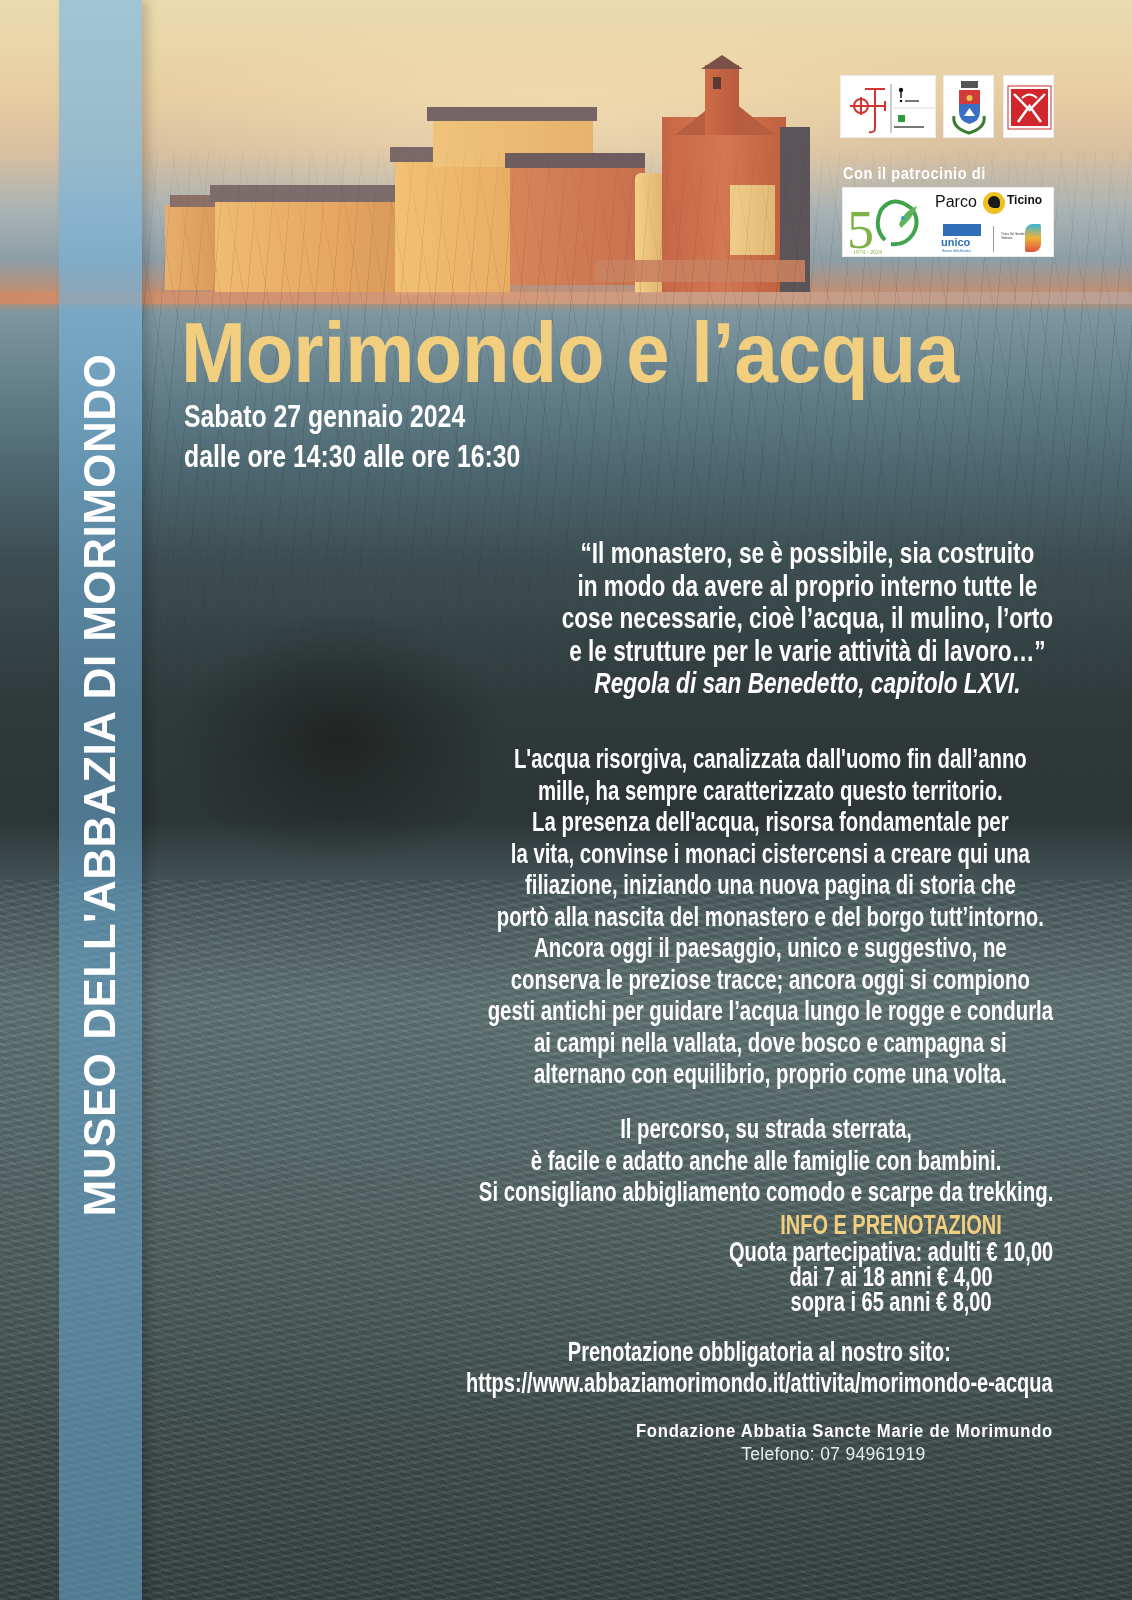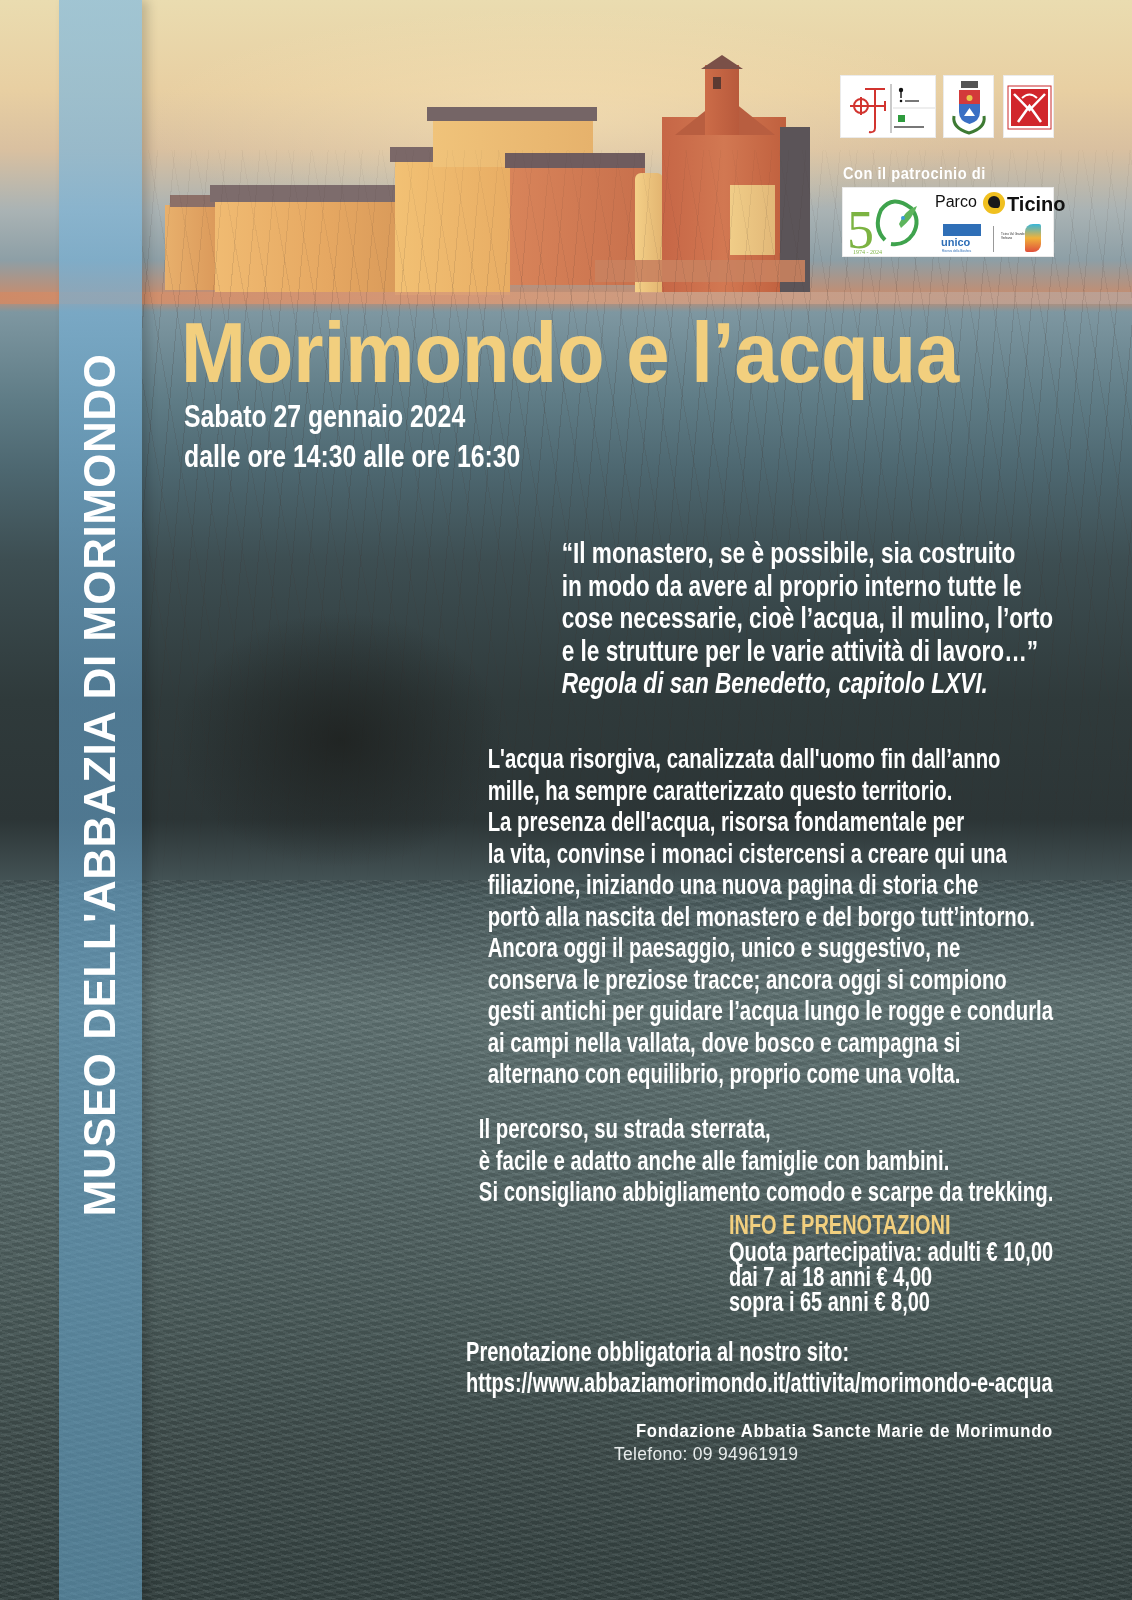--- a/index.html
+++ b/index.html
@@ -114,21 +114,21 @@
     position: absolute; left: 184px;
     color: #ffffff; font-weight: 700; font-size: 31px;
     white-space: nowrap;
     transform-origin: left top; transform: scaleX(0.80);
   }
 
   
   .rblock {
     position: absolute; right: 79px;
     color: #ffffff;
-    text-align: left;
+    text-align: center;
   }
   .rblock .ln {
     display: block; white-space: nowrap;
     transform-origin: right top;
   }
   .quote .ln { font-size: 29px; line-height: 32.5px; font-weight: 700; transform: scaleX(0.78); height: 32.5px; }
   .quote .src { font-style: italic; }
   .para .ln { font-size: 27.5px; line-height: 31.5px; font-weight: 700; transform: scaleX(0.74); height: 31.5px; }
   .info-head { color: #f2cf7e; }
   .info .ln { font-size: 27px; line-height: 25px; height: 25px; font-weight: 700; transform: scaleX(0.74); }
@@ -230,21 +230,21 @@
     <path d="M42 52 Q30 40 38 22 Q50 6 68 20 Q78 32 70 46 Q62 58 48 56" fill="none" stroke="#3fa34d" stroke-width="4"></path>
     <path d="M58 40 Q70 30 74 18 Q62 22 56 36 Z" fill="#5db45c"></path>
     <circle cx="60" cy="30" r="2" fill="#3a9ad9"></circle>
     <text x="10" y="66" font-family="Liberation Serif, serif" font-size="6" fill="#7cb342">1974 - 2024</text>
   </svg>
   
   <span style="position:absolute;left:92px;top:5px;font-weight:400;font-size:16px;color:#111;">Parco</span>
   <span style="position:absolute;left:140px;top:4px;width:22px;height:22px;border-radius:50%;background:#f0c020;">
     <span style="position:absolute;left:5px;top:4px;width:12px;height:12px;border-radius:50% 50% 30% 50%;background:#1a1a1a;"></span>
   </span>
-  <span style="position:absolute;left:164px;top:5px;font-weight:700;font-size:20px;color:#111;">Ticino</span>
+  <span style="position:absolute;left:164px;top:5px;font-weight:700;font-size:12px;color:#111;">Ticino</span>
   <span style="position:absolute;left:100px;top:36px;width:38px;height:12px;background:#2f6fb7;"></span>
   <span style="position:absolute;left:98px;top:48px;font-weight:700;font-size:11px;color:#2f6fb7;">unico</span>
   <span style="position:absolute;left:99px;top:61px;font-size:3px;color:#2f6fb7;white-space:nowrap;">Riserva della Biosfera</span>
   <span style="position:absolute;left:150px;top:38px;width:1px;height:26px;background:#999;"></span>
   <span style="position:absolute;left:158px;top:44px;width:24px;font-size:3px;line-height:4px;color:#333;">Ticino Val Grande Verbano</span>
   <span style="position:absolute;left:182px;top:36px;width:16px;height:28px;background:linear-gradient(180deg,#38b6d9,#f0b23a 50%,#e0503c);border-radius:8px 2px 8px 2px;"></span>
 </div>
 
 <div class="title">Morimondo e l’acqua</div>
 <div class="date-line" style="top:399px;">Sabato 27 gennaio 2024</div>
@@ -285,14 +285,14 @@
   <span class="ln">sopra i 65 anni € 8,00</span>
 </div>
 
 <div class="rblock booking" style="top:1337px;">
   <span class="ln">Prenotazione obbligatoria al nostro sito:</span>
   <span class="ln">https://www.abbaziamorimondo.it/attivita/morimondo-e-acqua</span>
 </div>
 
 <div class="rblock contact" style="top:1420px;">
   <span class="ln org">Fondazione Abbatia Sancte Marie de Morimundo</span>
-  <span class="ln thin">Telefono: 09 94961919</span>
+  <span class="ln thin">Telefono: 07 94961919</span>
 </div>
 
 </body></html>

